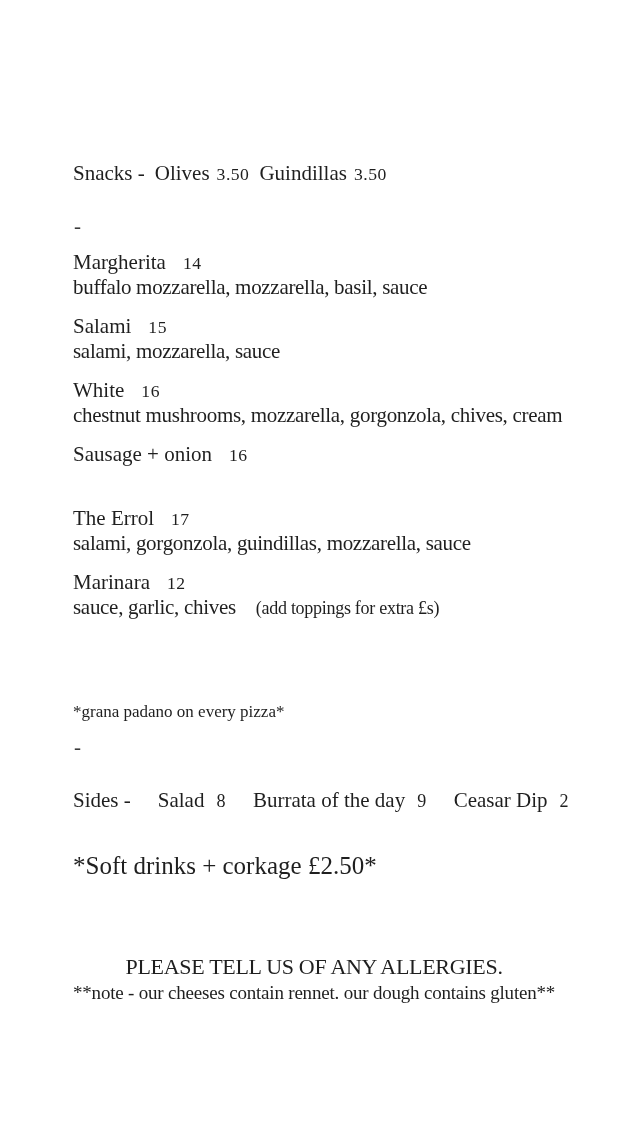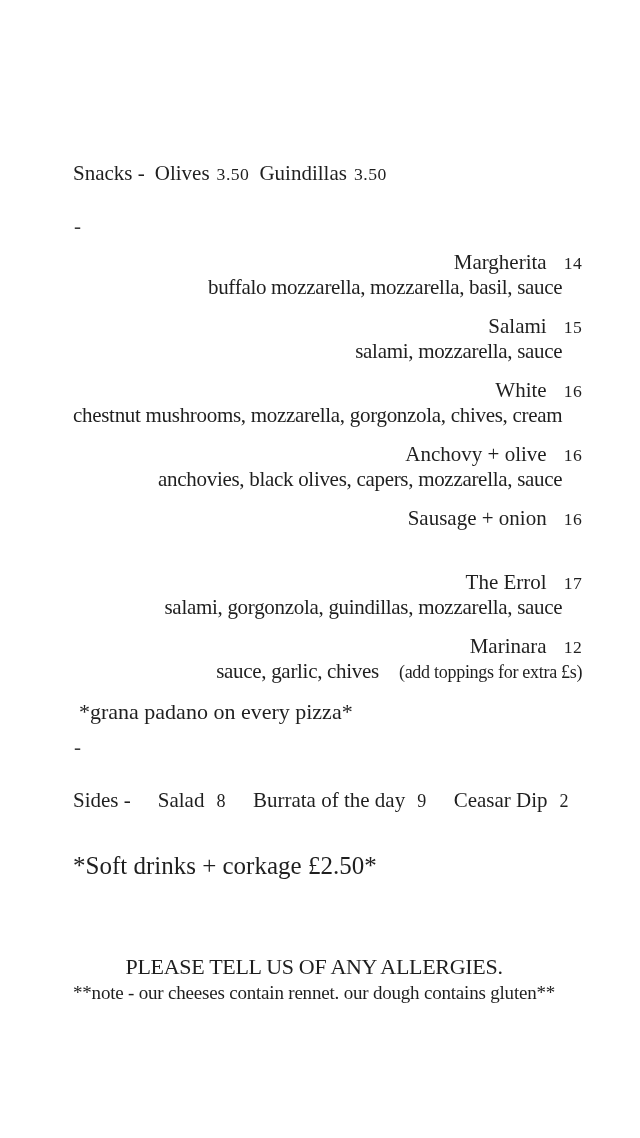--- a/index.html
+++ b/index.html
@@ -28,39 +28,39 @@
   .divider {
     position: absolute; left: 74px;
     font-size: 21px; line-height: 25px;
     color: #3a3a3a;
   }
   .divider-1 { top: 214px; }
   .divider-2 { top: 735px; }
 
   
   .pizza-list { position: absolute; top: 249px; left: 73px; }
-  .pizza-item { height: 64px; text-align: right; }
+  .pizza-item { height: 64px; }
   .name-line { font-size: 21px; line-height: 26px; }
   .price {
     margin-left: 17px;
     font-size: 0.84em;
     letter-spacing: 0.5px;
     font-feature-settings: "onum";
   }
   .desc {
     font-size: 21px; line-height: 23px;
     letter-spacing: -0.3px;
     white-space: nowrap;
     font-family: Liberation Serif, serif;
   }
   .desc-note { font-size: 0.86em; margin-left: 20px; }
 
   .pizza-note {
-    position: absolute; top: 701px; left: 79px;
-    font-size: 22px; line-height: 22px;
+    position: absolute; top: 701px; left: 73px;
+    font-size: 17px; line-height: 22px;
   }
 
   
   .sides-line {
     position: absolute; top: 787px; left: 73px;
     font-size: 21px; line-height: 27px;
   }
   .side-item { margin-left: 27px; }
   .side-item .price { margin-left: 12px; font-size: 0.86em; }
 
@@ -119,28 +119,20 @@
 
       <div class="pizza-item">
         <div class="line name-line">
           <span class="name">White</span><span class="price">16</span>
         </div>
         <div class="desc">
           <span>chestnut mushrooms, mozzarella, gorgonzola, chives, cream</span><span class="desc-note"></span>
         </div>
       </div>
 
-      <div class="pizza-item">
-        <div class="line name-line">
-          <span class="name">Anchovy + olive</span><span class="price">16</span>
-        </div>
-        <div class="desc">
-          <span>anchovies, black olives, capers, mozzarella, sauce</span><span class="desc-note"></span>
-        </div>
-      </div>
 
       <div class="pizza-item">
         <div class="line name-line">
           <span class="name">Sausage + onion</span><span class="price">16</span>
         </div>
       </div>
 
       <div class="pizza-item">
         <div class="line name-line">
           <span class="name">The Errol</span><span class="price">17</span>

